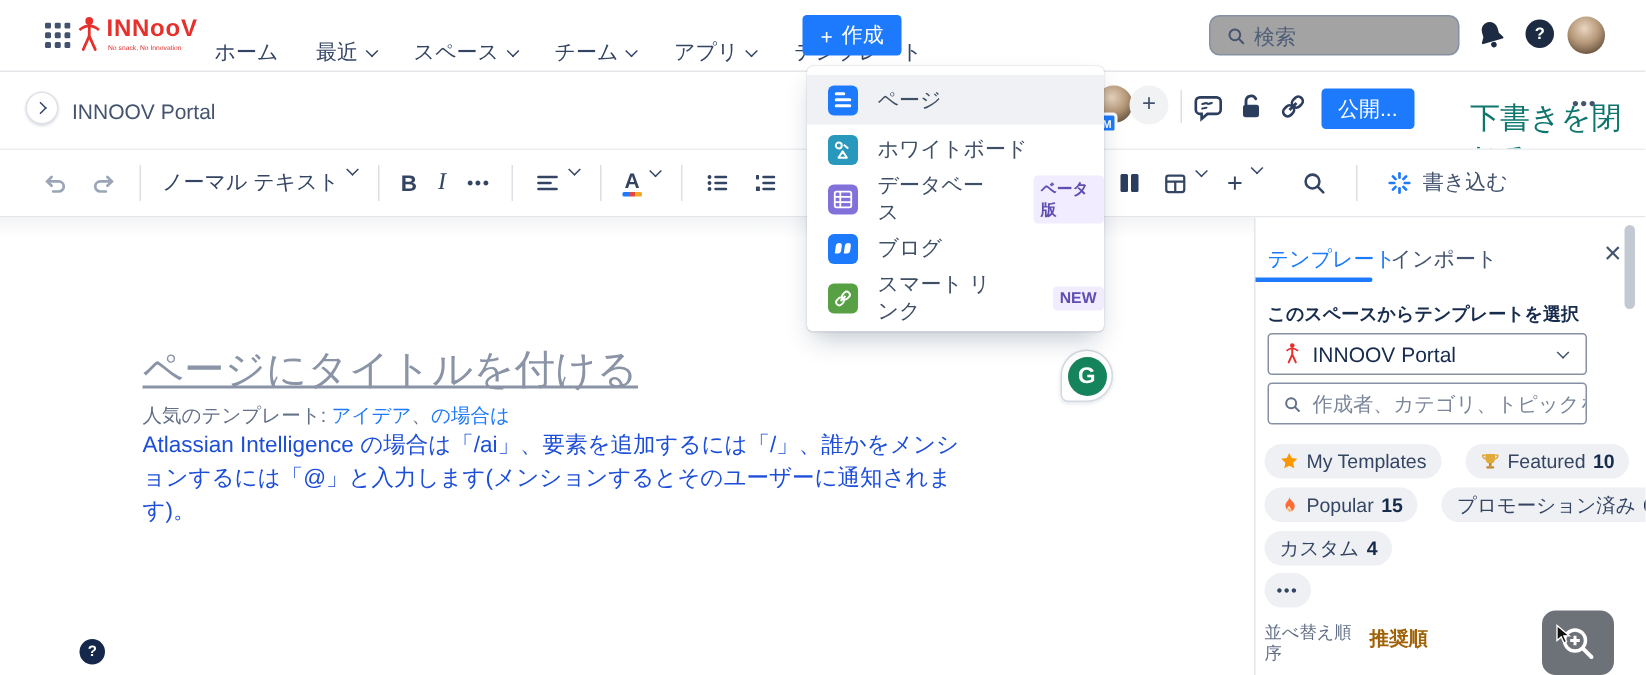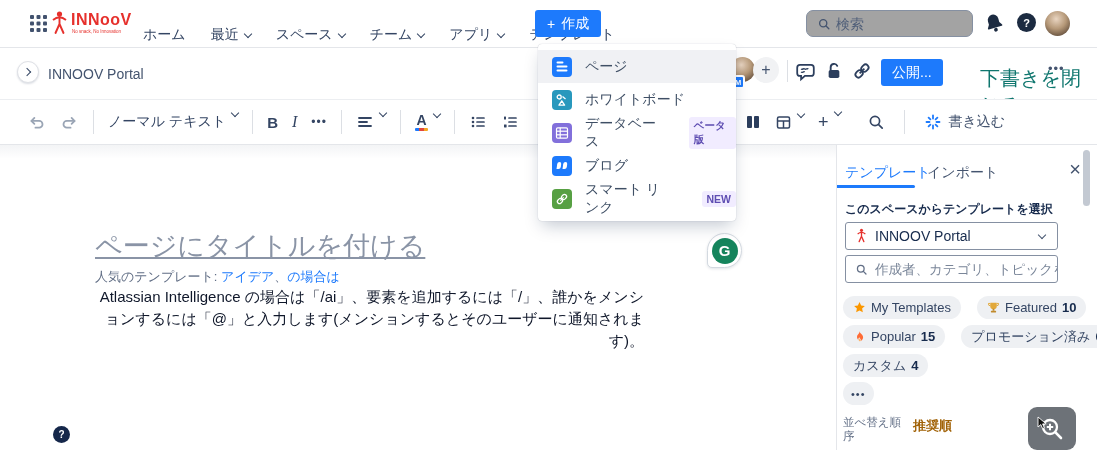--- a/index.html
+++ b/index.html
@@ -72,21 +72,21 @@
                   background:linear-gradient(90deg,#1d7afc 33%,#e2483d 33% 66%,#f5a623 66%); }
   .ai-write { display:inline-flex; align-items:center; gap:7px; font-size:14px; color:#44546f; }
 
   
   .content { position:absolute; left:0; top:145px; width:836px; height:305px; background:#fff; }
   .content::before { content:""; position:absolute; left:0; top:0; width:100%; height:14px;
                      background:linear-gradient(180deg, rgba(23,43,77,.05), rgba(23,43,77,0)); }
   .page-title { position:absolute; left:95px; top:83px; font-size:27px; color:#8a94a6;text-decoration:underline; }
   .tpl-line { position:absolute; left:95px; top:123px; font-size:13px; color:#626f86; }
   .tpl-line a { color:#1d7afc; text-decoration:none; cursor:pointer; }
-  .body-text { position:absolute; left:95px; top:141px; width:549px; font-size:15px; line-height:22px; color:#0f172a;text-align:right; }
+  .body-text { position:absolute; left:95px; top:141px; width:549px; font-size:15px; line-height:22px; color:#1d4ed8; }
   .grammarly { position:absolute; left:707px; top:88px; width:35px; height:35px; background:#fff;
                border:1px solid #d3d9e0; border-radius:50% 50% 50% 5px; box-shadow:0 1px 3px rgba(9,30,66,.12);
                display:flex; align-items:center; justify-content:center; cursor:pointer; }
   .grammarly .g { width:26px; height:26px; border-radius:50%; background:#15845c; color:#fff; font-size:15px;
                   font-weight:700; display:flex; align-items:center; justify-content:center; }
   .editor-help { position:absolute; left:53px; top:281px; width:17px; height:17px; border-radius:50%;
                  background:#15274a; color:#fff; font-size:10px; font-weight:700; display:flex;
                  align-items:center; justify-content:center; cursor:pointer; }
 
   

